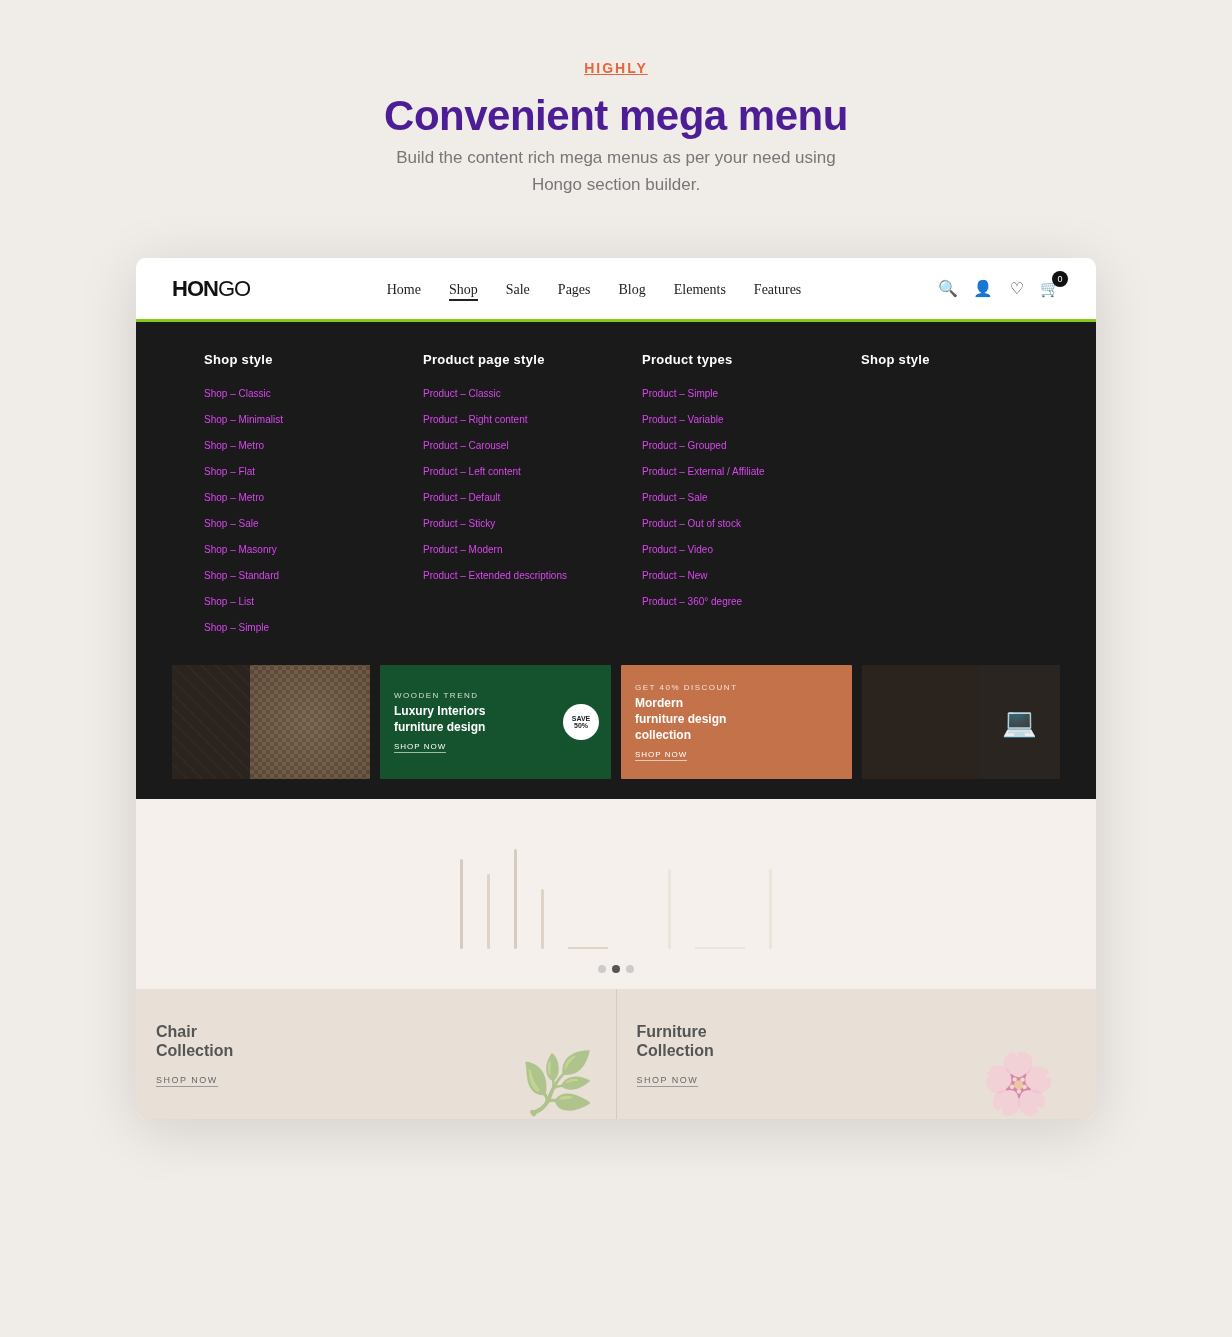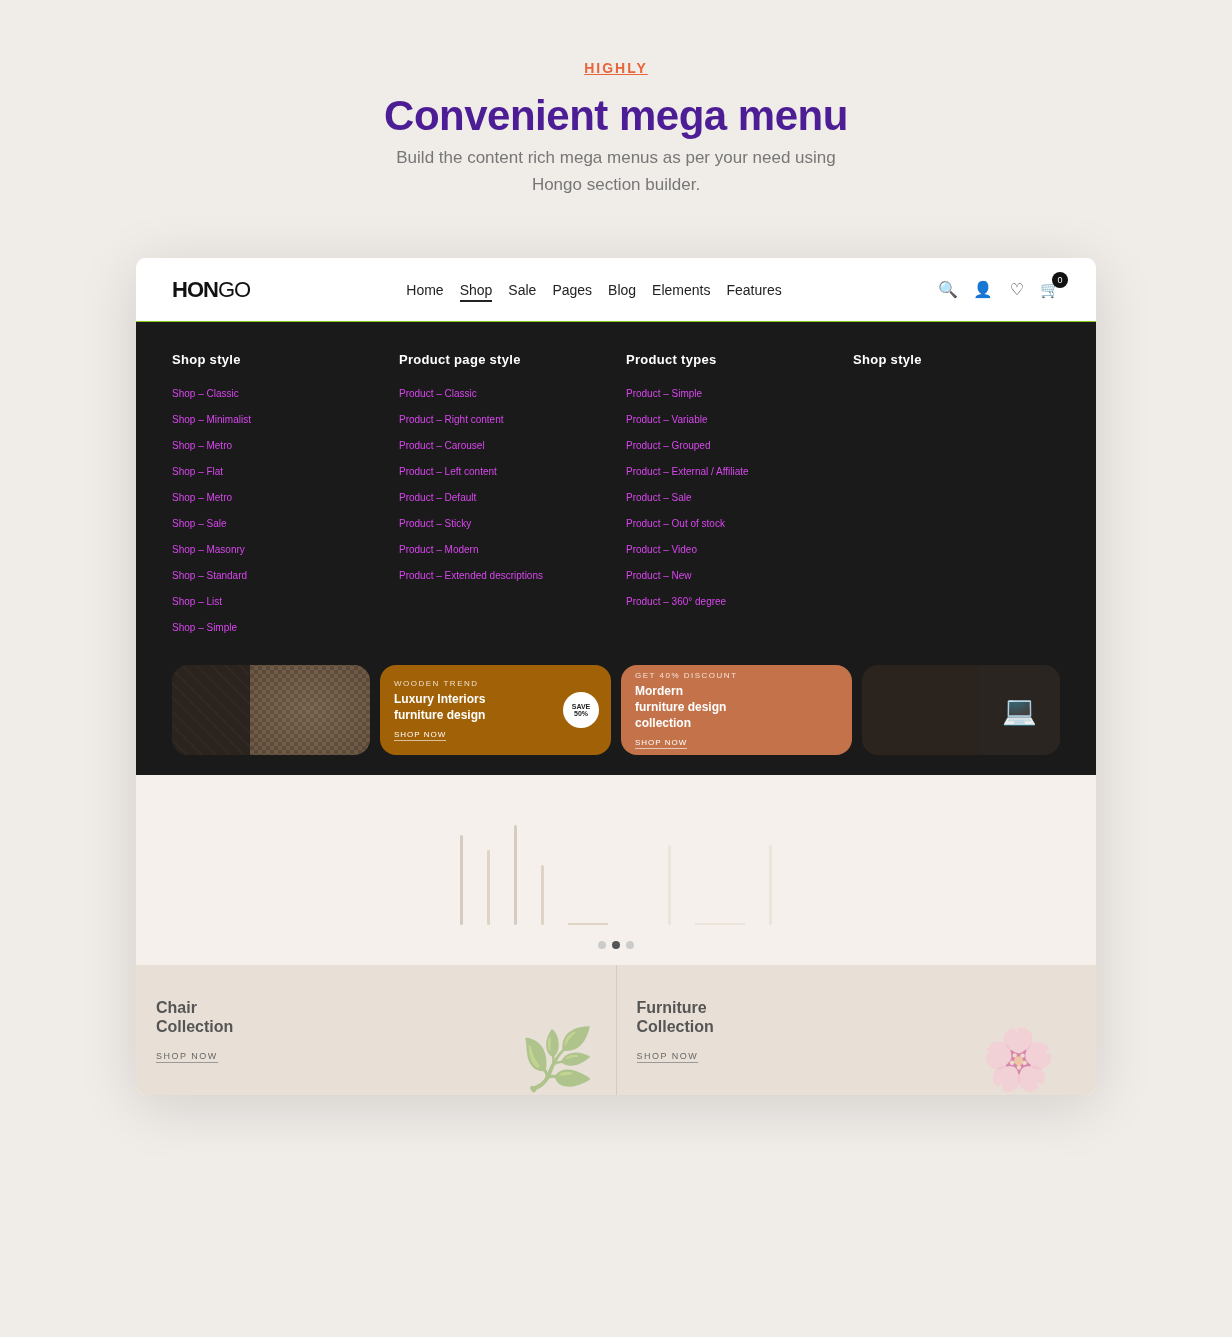--- a/index.html
+++ b/index.html
@@ -48,38 +48,39 @@
       overflow: hidden;
     }
     
     .navbar {
       background: #fff;
       display: flex;
       align-items: center;
       justify-content: space-between;
       padding: 0 36px;
       height: 64px;
-      border-bottom: 1px solid #84cc16;
+      border-bottom: 3px solid #84cc16;
       position: relative;
       z-index: 10;
     }
     .navbar-logo {
       font-size: 22px;
       font-weight: 900;
       color: #111;
       letter-spacing: -1px;
     }
     .navbar-logo span {
       font-weight: 300;
     }
     .navbar-menu {
       display: flex;
       align-items: flex-start;
-      gap: 16px;
+      gap: 28px;
       list-style: none;
+      font-family: Liberation Serif, serif;
     }
     .navbar-menu li a {
       text-decoration: none;
       color: #222;
       font-size: 14px;
       font-weight: 500;
     }
     .navbar-menu li.active a {
       border-bottom: 2px solid #222;
       padding-bottom: 2px;
@@ -116,20 +117,21 @@
     .mega-menu {
       background: #1a1a1a;
       padding: 30px 36px 20px;
       display: flex;
       flex-direction: column;
     }
     .mega-menu-columns {
       display: flex;
       gap: 0;
       flex: 1;
+      margin-left: 32px;
     }
     .mega-col {
       flex: 1;
       padding: 0 20px 0 0;
     }
     .mega-col:last-child { padding-right: 0; }
     .mega-col-title {
       color: #fff;
       font-size: 13px;
       font-weight: 700;
@@ -149,39 +151,39 @@
       line-height: 1.4;
     }
     
     .mega-banners {
       display: flex;
       gap: 10px;
       margin-top: 22px;
     }
     .mega-banner {
       flex: 1;
-      height: 90px;
-      border-radius: 16px;
+      height: 114px;
+      border-radius: 1px;
       overflow: hidden;
       position: relative;
       display: flex;
       align-items: center;
     }
     .banner-1 {
       background: #3a3028;
       background-image: repeating-linear-gradient(
         45deg,
         rgba(255,255,255,0.03) 0px,
         rgba(255,255,255,0.03) 2px,
         transparent 2px,
         transparent 10px
       );
     }
     .banner-2 {
-      background: #a16207;
+      background: #14532d;
     }
     .banner-3 {
       background: #c4724a;
     }
     .banner-4 {
       background: #3a3028;
     }
     .banner-img-overlay {
       position: absolute;
       inset: 0;

